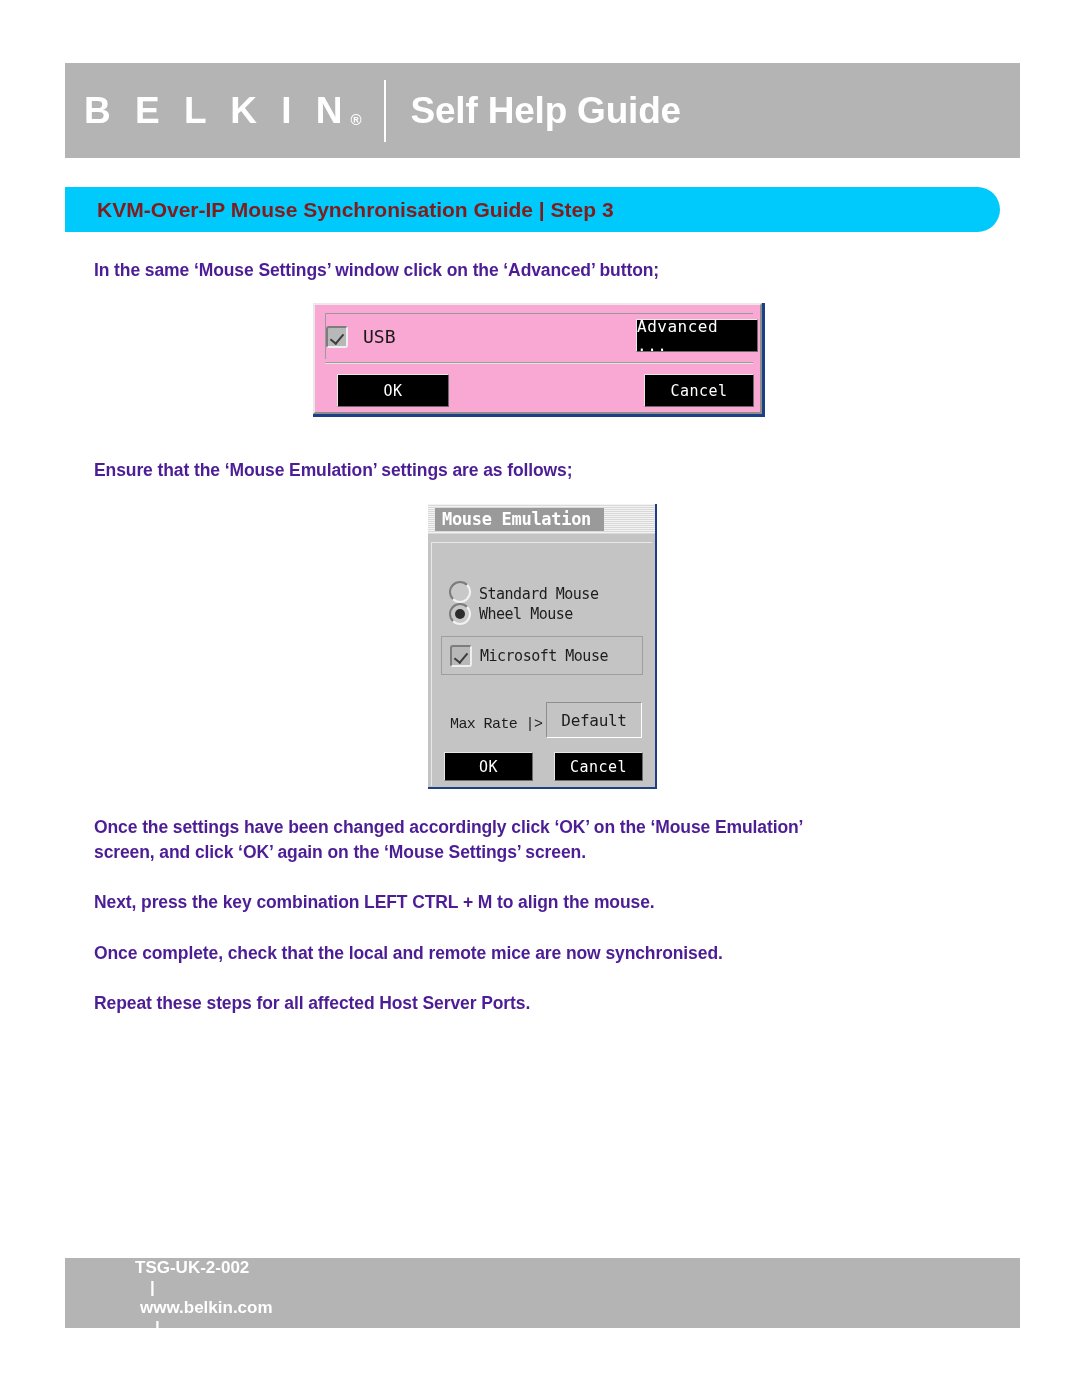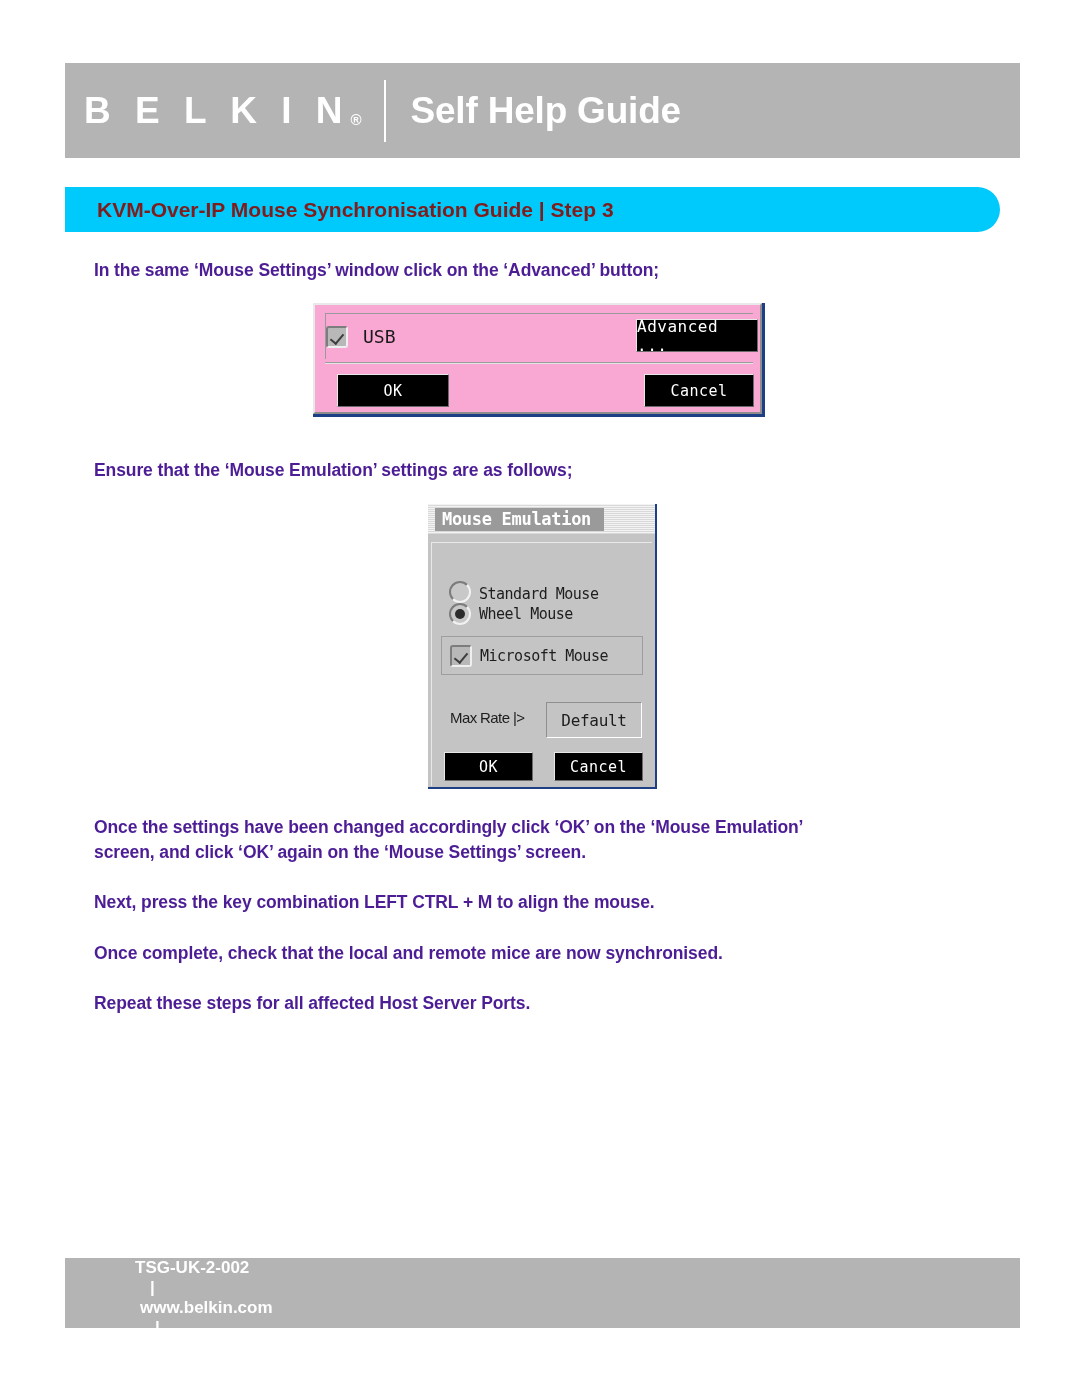--- a/index.html
+++ b/index.html
@@ -318,24 +318,24 @@
     display: flex;
     align-items: center;
     background: #c4c4c4;
   }
   #group-microsoft .chk { margin-left: 8px; }
   #group-microsoft .radio-label { margin-left: 8px; }
 
   #maxrate-label {
     position: absolute;
     left: 18px;
-    top: 166px;
+    top: 173px;
     color: #1d1d1d;
     font-size: 15px;
-    font-family: Liberation Sans, sans-serif;
+    font-family: Liberation Mono, monospace;
     letter-spacing: -0.6px;
     white-space: nowrap;
     text-align: right;
   }
   #btn-default {
     position: absolute;
     left: 114px;
     top: 159px;
     width: 96px;
     height: 36px;

